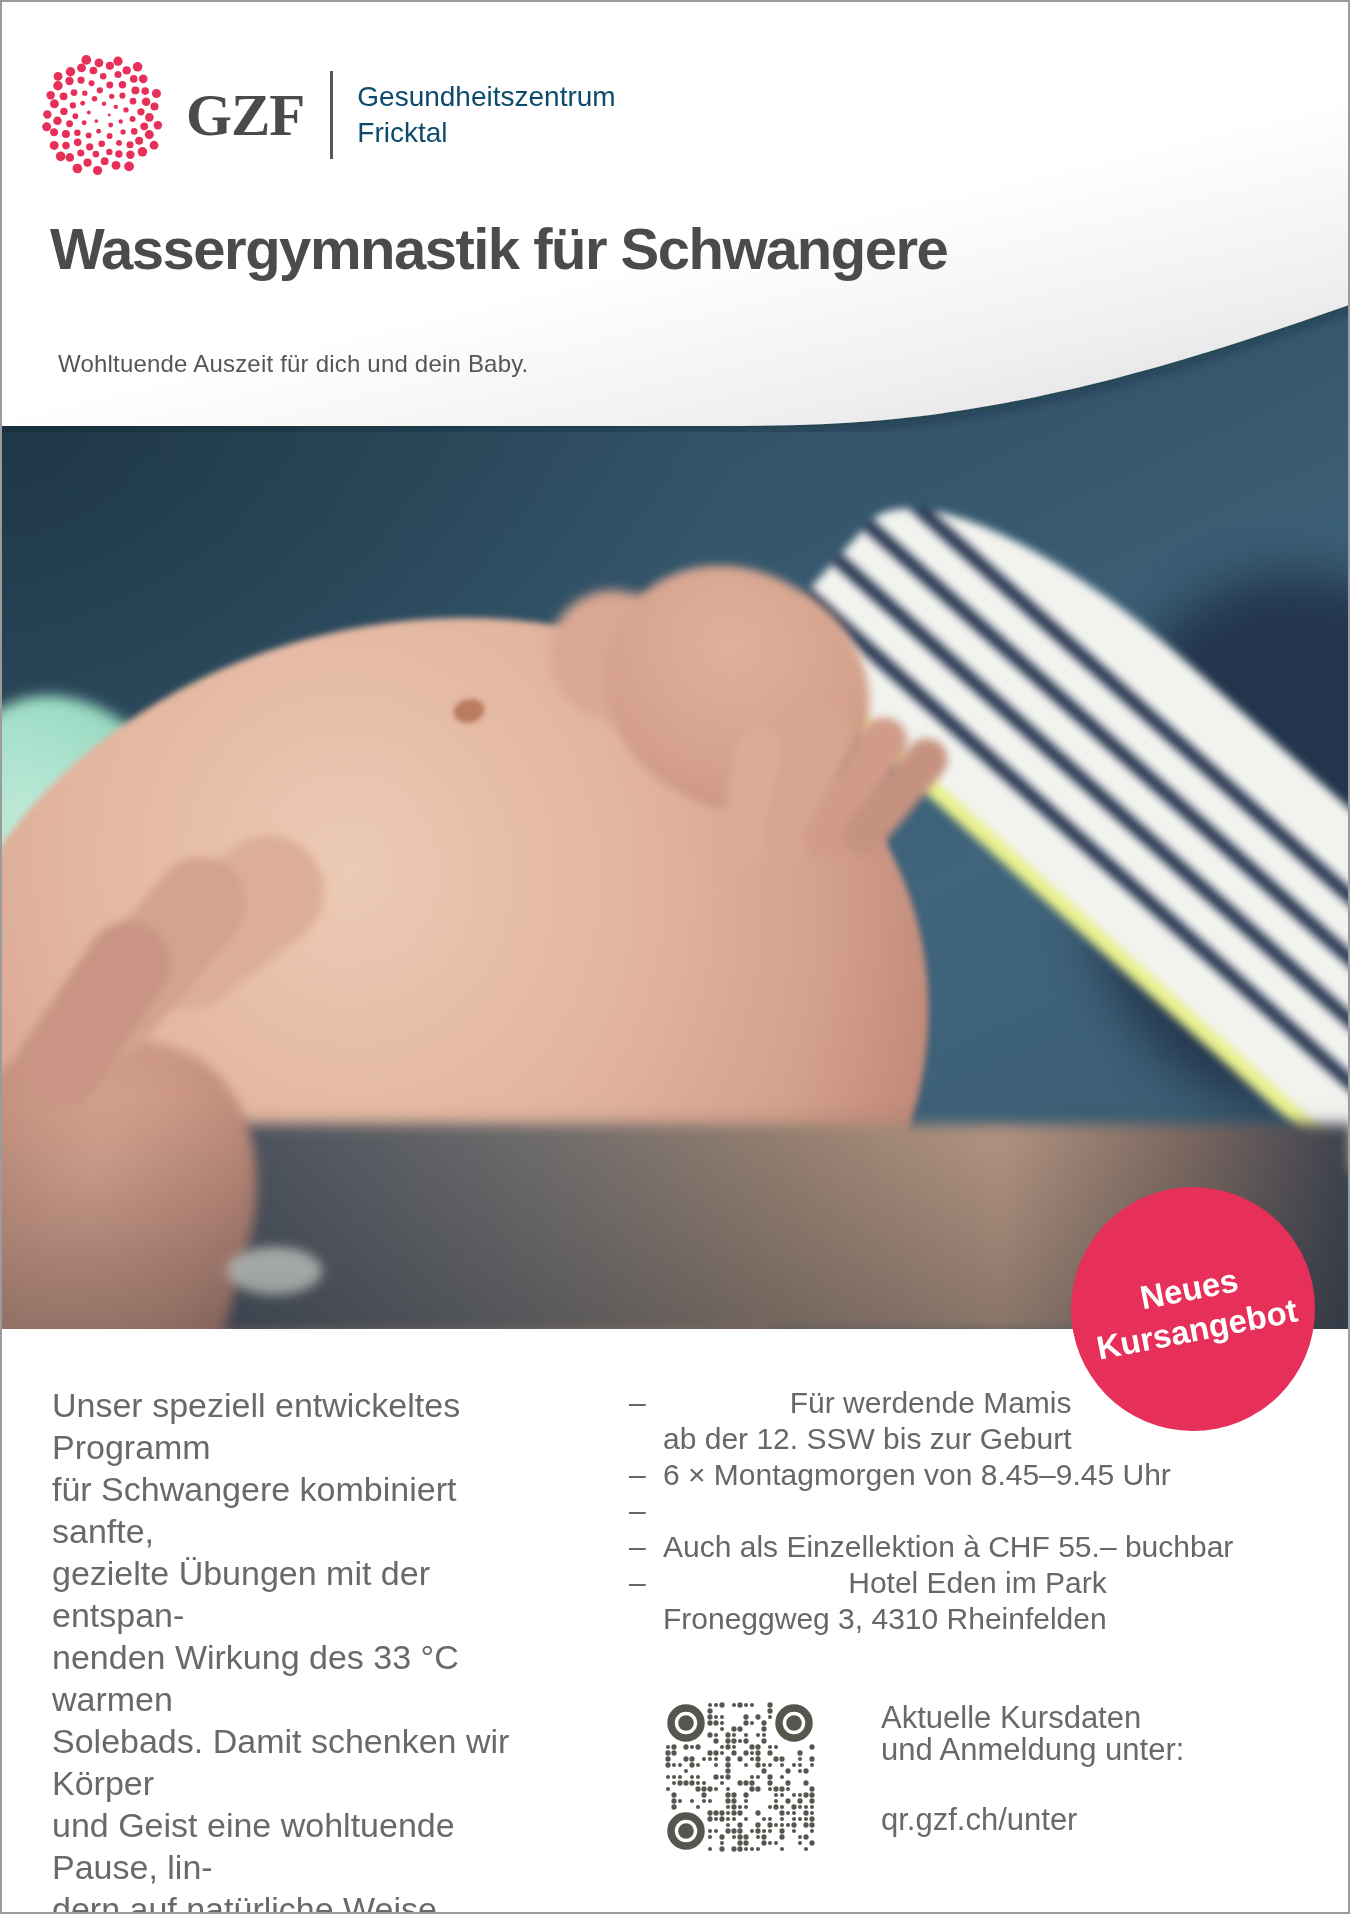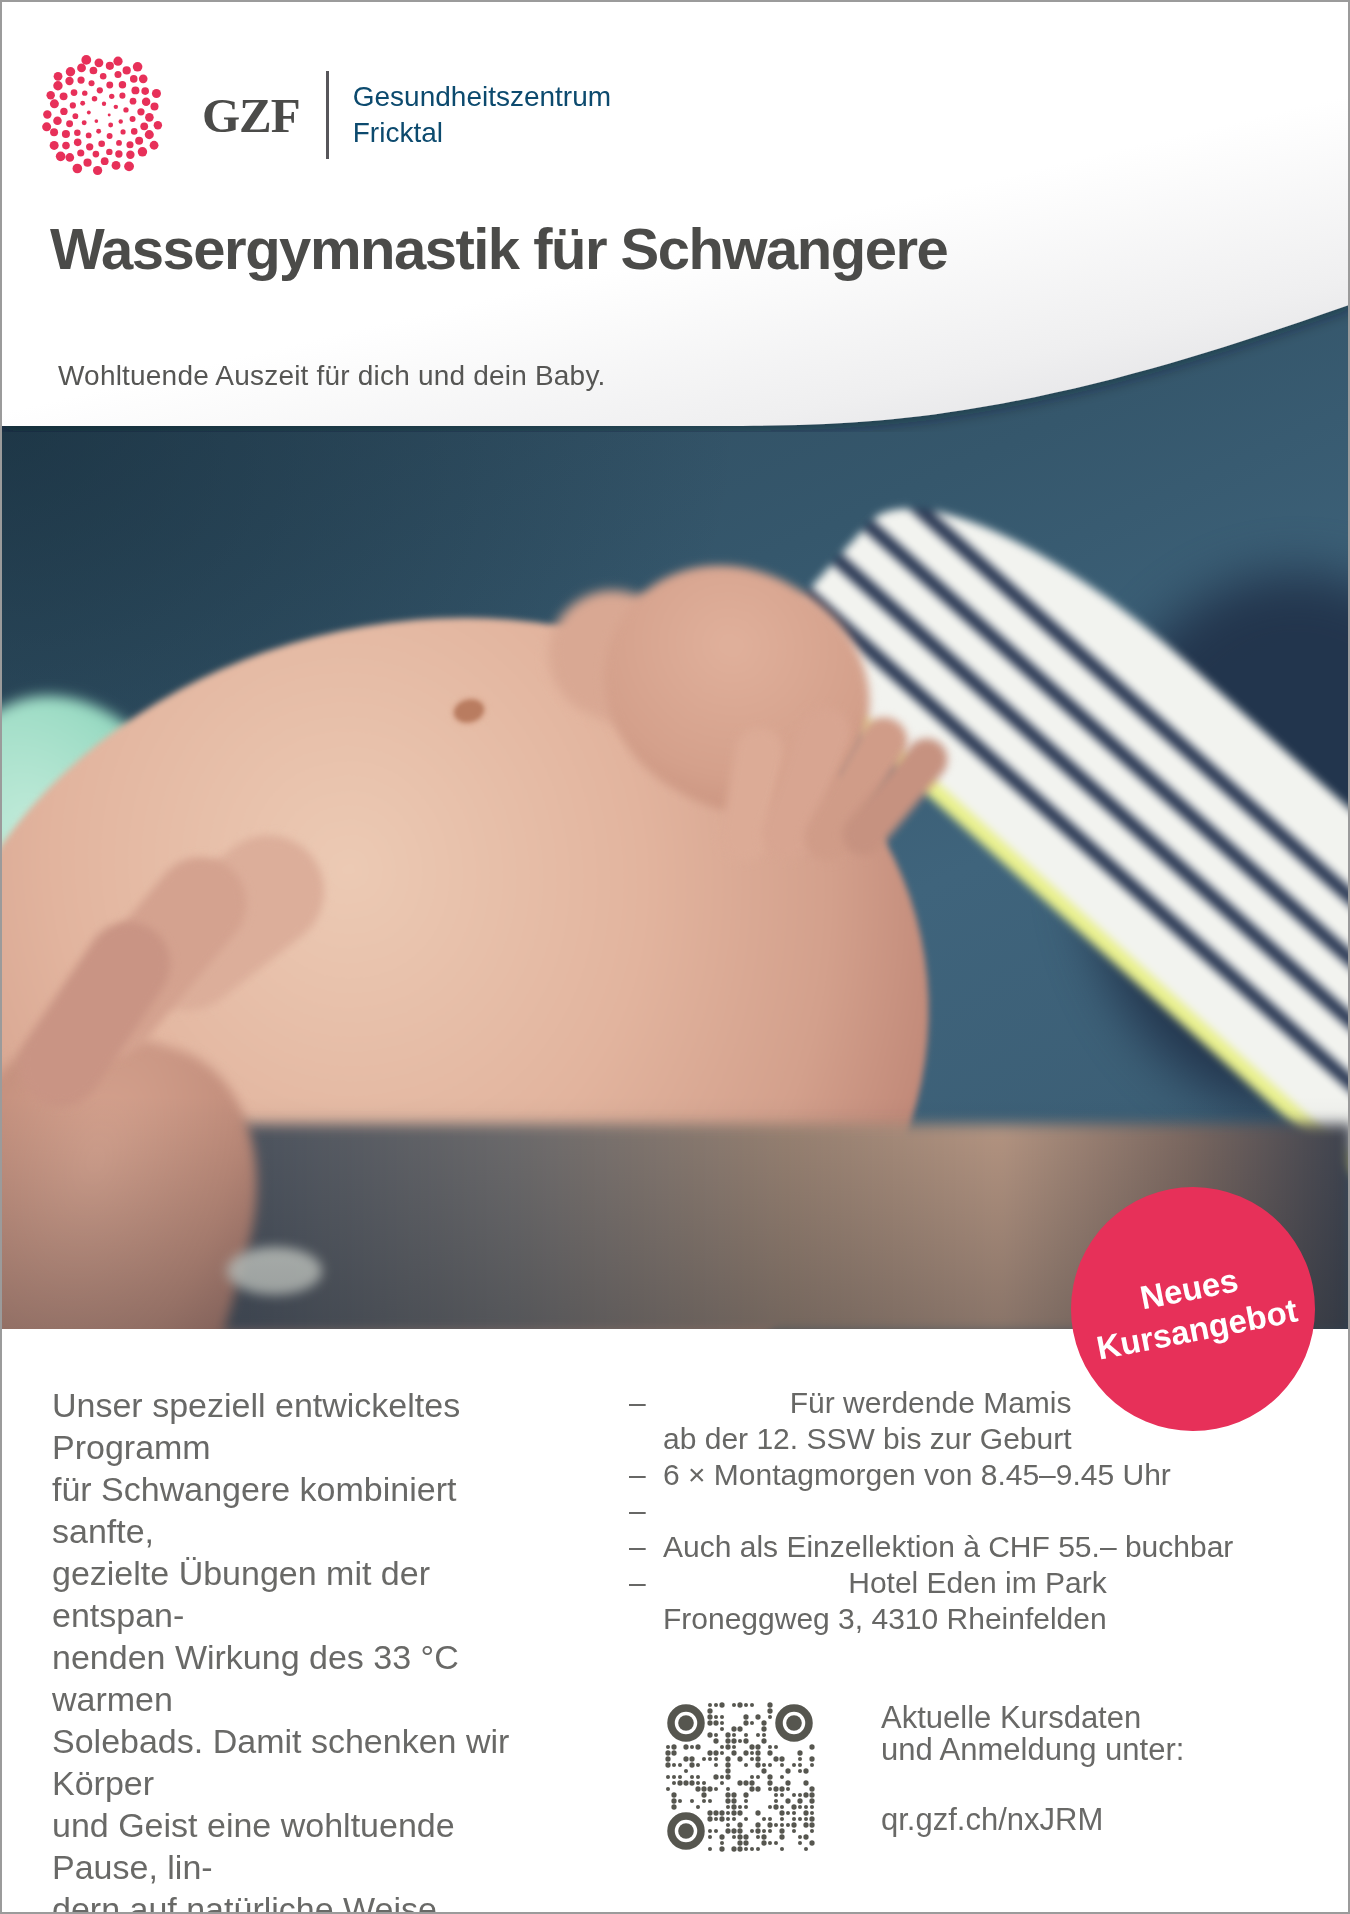--- a/index.html
+++ b/index.html
@@ -53,28 +53,28 @@
     background:linear-gradient(90deg,#2f3e4c 0%,#4e5560 18%,#6f6d6e 38%,#9a8373 58%,#b99884 74%,#7e6a62 88%,#3f4450 100%);}
   .sparkle{left:225px;top:975px;width:95px;height:48px;border-radius:50%;
     background:#dde0d8;filter:blur(6px);opacity:.85;}
   .photo::after{content:"";position:absolute;inset:0;
     background:linear-gradient(180deg,rgba(10,20,30,0) 78%,rgba(15,25,35,.28) 100%);}
   
   .header-curve{position:absolute;left:0;top:0;width:1350px;height:430px;z-index:3;pointer-events:none;}
   
   .brand{position:absolute;left:38px;top:50px;z-index:4;display:flex;align-items:center;}
   .logo-dots{width:126px;height:126px;}
-  .logo-abbr{margin-left:36px;font-family:"Liberation Serif","DejaVu Serif",serif;
-    font-size:49px;font-weight:700;color:#4b4b49;letter-spacing:-1px;line-height:1;}
+  .logo-abbr{margin-left:20px;font-family:"Liberation Serif","DejaVu Serif",serif;
+    font-size:59px;font-weight:700;color:#4b4b49;letter-spacing:-1px;line-height:1;}
   .brand-divider{width:3px;height:88px;background:#57565a;margin:0 24px 0 26px;}
   .org-name{font-size:28px;line-height:36px;color:#0c4a6e;white-space:pre-line;}
   .page-title{position:absolute;left:48px;top:218px;z-index:4;width:1100px;
     font-size:58px;font-weight:700;color:#4b4b49;letter-spacing:-1.5px;line-height:1.0;}
-  .page-subtitle{position:absolute;left:56px;top:358px;z-index:4;
-    font-size:28px;color:#565654;letter-spacing:.2px;}
+  .page-subtitle{position:absolute;left:56px;top:348px;z-index:4;
+    font-size:24px;color:#565654;letter-spacing:.2px;}
   
   .badge{position:absolute;left:1069px;top:1185px;width:244px;height:244px;border-radius:50%;
     z-index:5;display:flex;flex-direction:column;align-items:center;justify-content:center;
     transform:rotate(-11deg);color:#fff;font-weight:700;font-size:33px;line-height:41px;
     text-align:center;}
   
   .intro{position:absolute;left:50px;top:1382px;width:500px;
     font-size:34px;line-height:42px;color:#696967;white-space:pre-line;}
   .details{position:absolute;left:627px;top:1383px;width:690px;
     font-size:30px;line-height:36px;color:#676765;}
@@ -521,17 +521,17 @@
         <circle cx="3.5" cy="3.5" r="2.5" fill="none" stroke="#56564f" stroke-width="1.25"></circle>
         <circle cx="3.5" cy="3.5" r="1.3" fill="#56564f"></circle>
         <circle cx="21.5" cy="3.5" r="2.5" fill="none" stroke="#56564f" stroke-width="1.25"></circle>
         <circle cx="21.5" cy="3.5" r="1.3" fill="#56564f"></circle>
         <circle cx="3.5" cy="21.5" r="2.5" fill="none" stroke="#56564f" stroke-width="1.25"></circle>
         <circle cx="3.5" cy="21.5" r="1.3" fill="#56564f"></circle>
       </svg>
     <div class="qr-texts">
       <div class="qr-caption">Aktuelle Kursdaten
 und Anmeldung unter:</div>
-      <a class="qr-url" href="#">qr.gzf.ch/nxJRM</a>
+      <a class="qr-url" href="#">qr.gzf.ch/unter</a>
     </div>
   </div>
 
 </div>
 
 </body></html>

